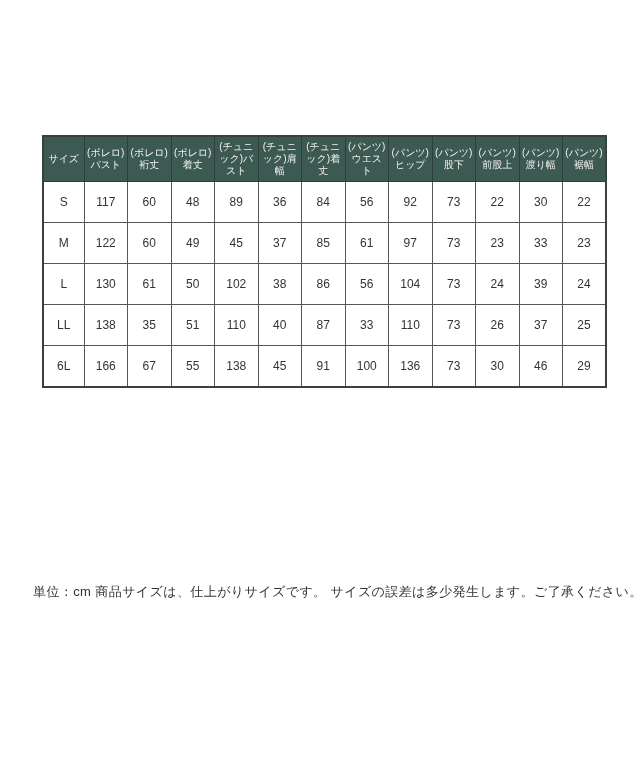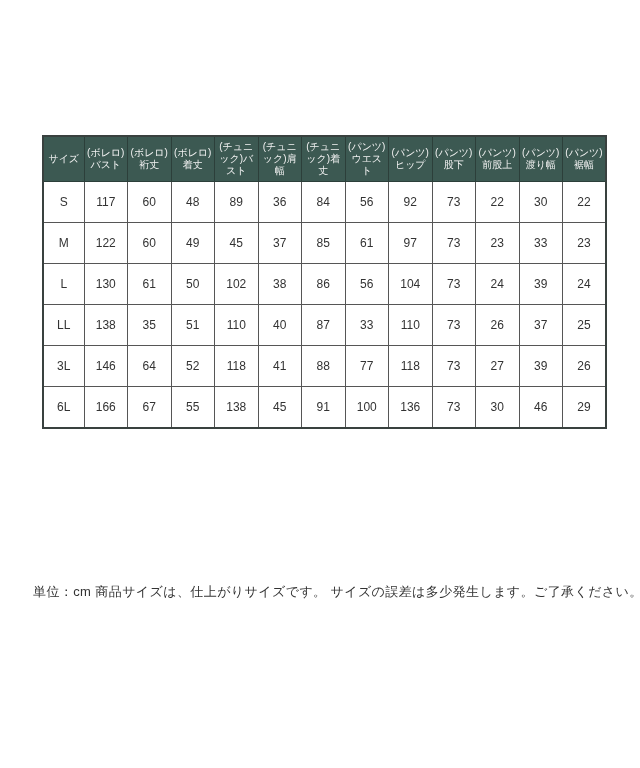--- a/index.html
+++ b/index.html
@@ -145,35 +145,20 @@
             <td>40</td>
             <td>87</td>
             <td>33</td>
             <td>110</td>
             <td>73</td>
             <td>26</td>
             <td>37</td>
             <td>25</td>
           </tr>
           <tr>
-            <th>3L</th>
-            <td>146</td>
-            <td>64</td>
-            <td>52</td>
-            <td>118</td>
-            <td>41</td>
-            <td>88</td>
-            <td>77</td>
-            <td>118</td>
-            <td>73</td>
-            <td>27</td>
-            <td>39</td>
-            <td>26</td>
-          </tr>
-          <tr>
             <th>6L</th>
             <td>166</td>
             <td>67</td>
             <td>55</td>
             <td>138</td>
             <td>45</td>
             <td>91</td>
             <td>100</td>
             <td>136</td>
             <td>73</td>

